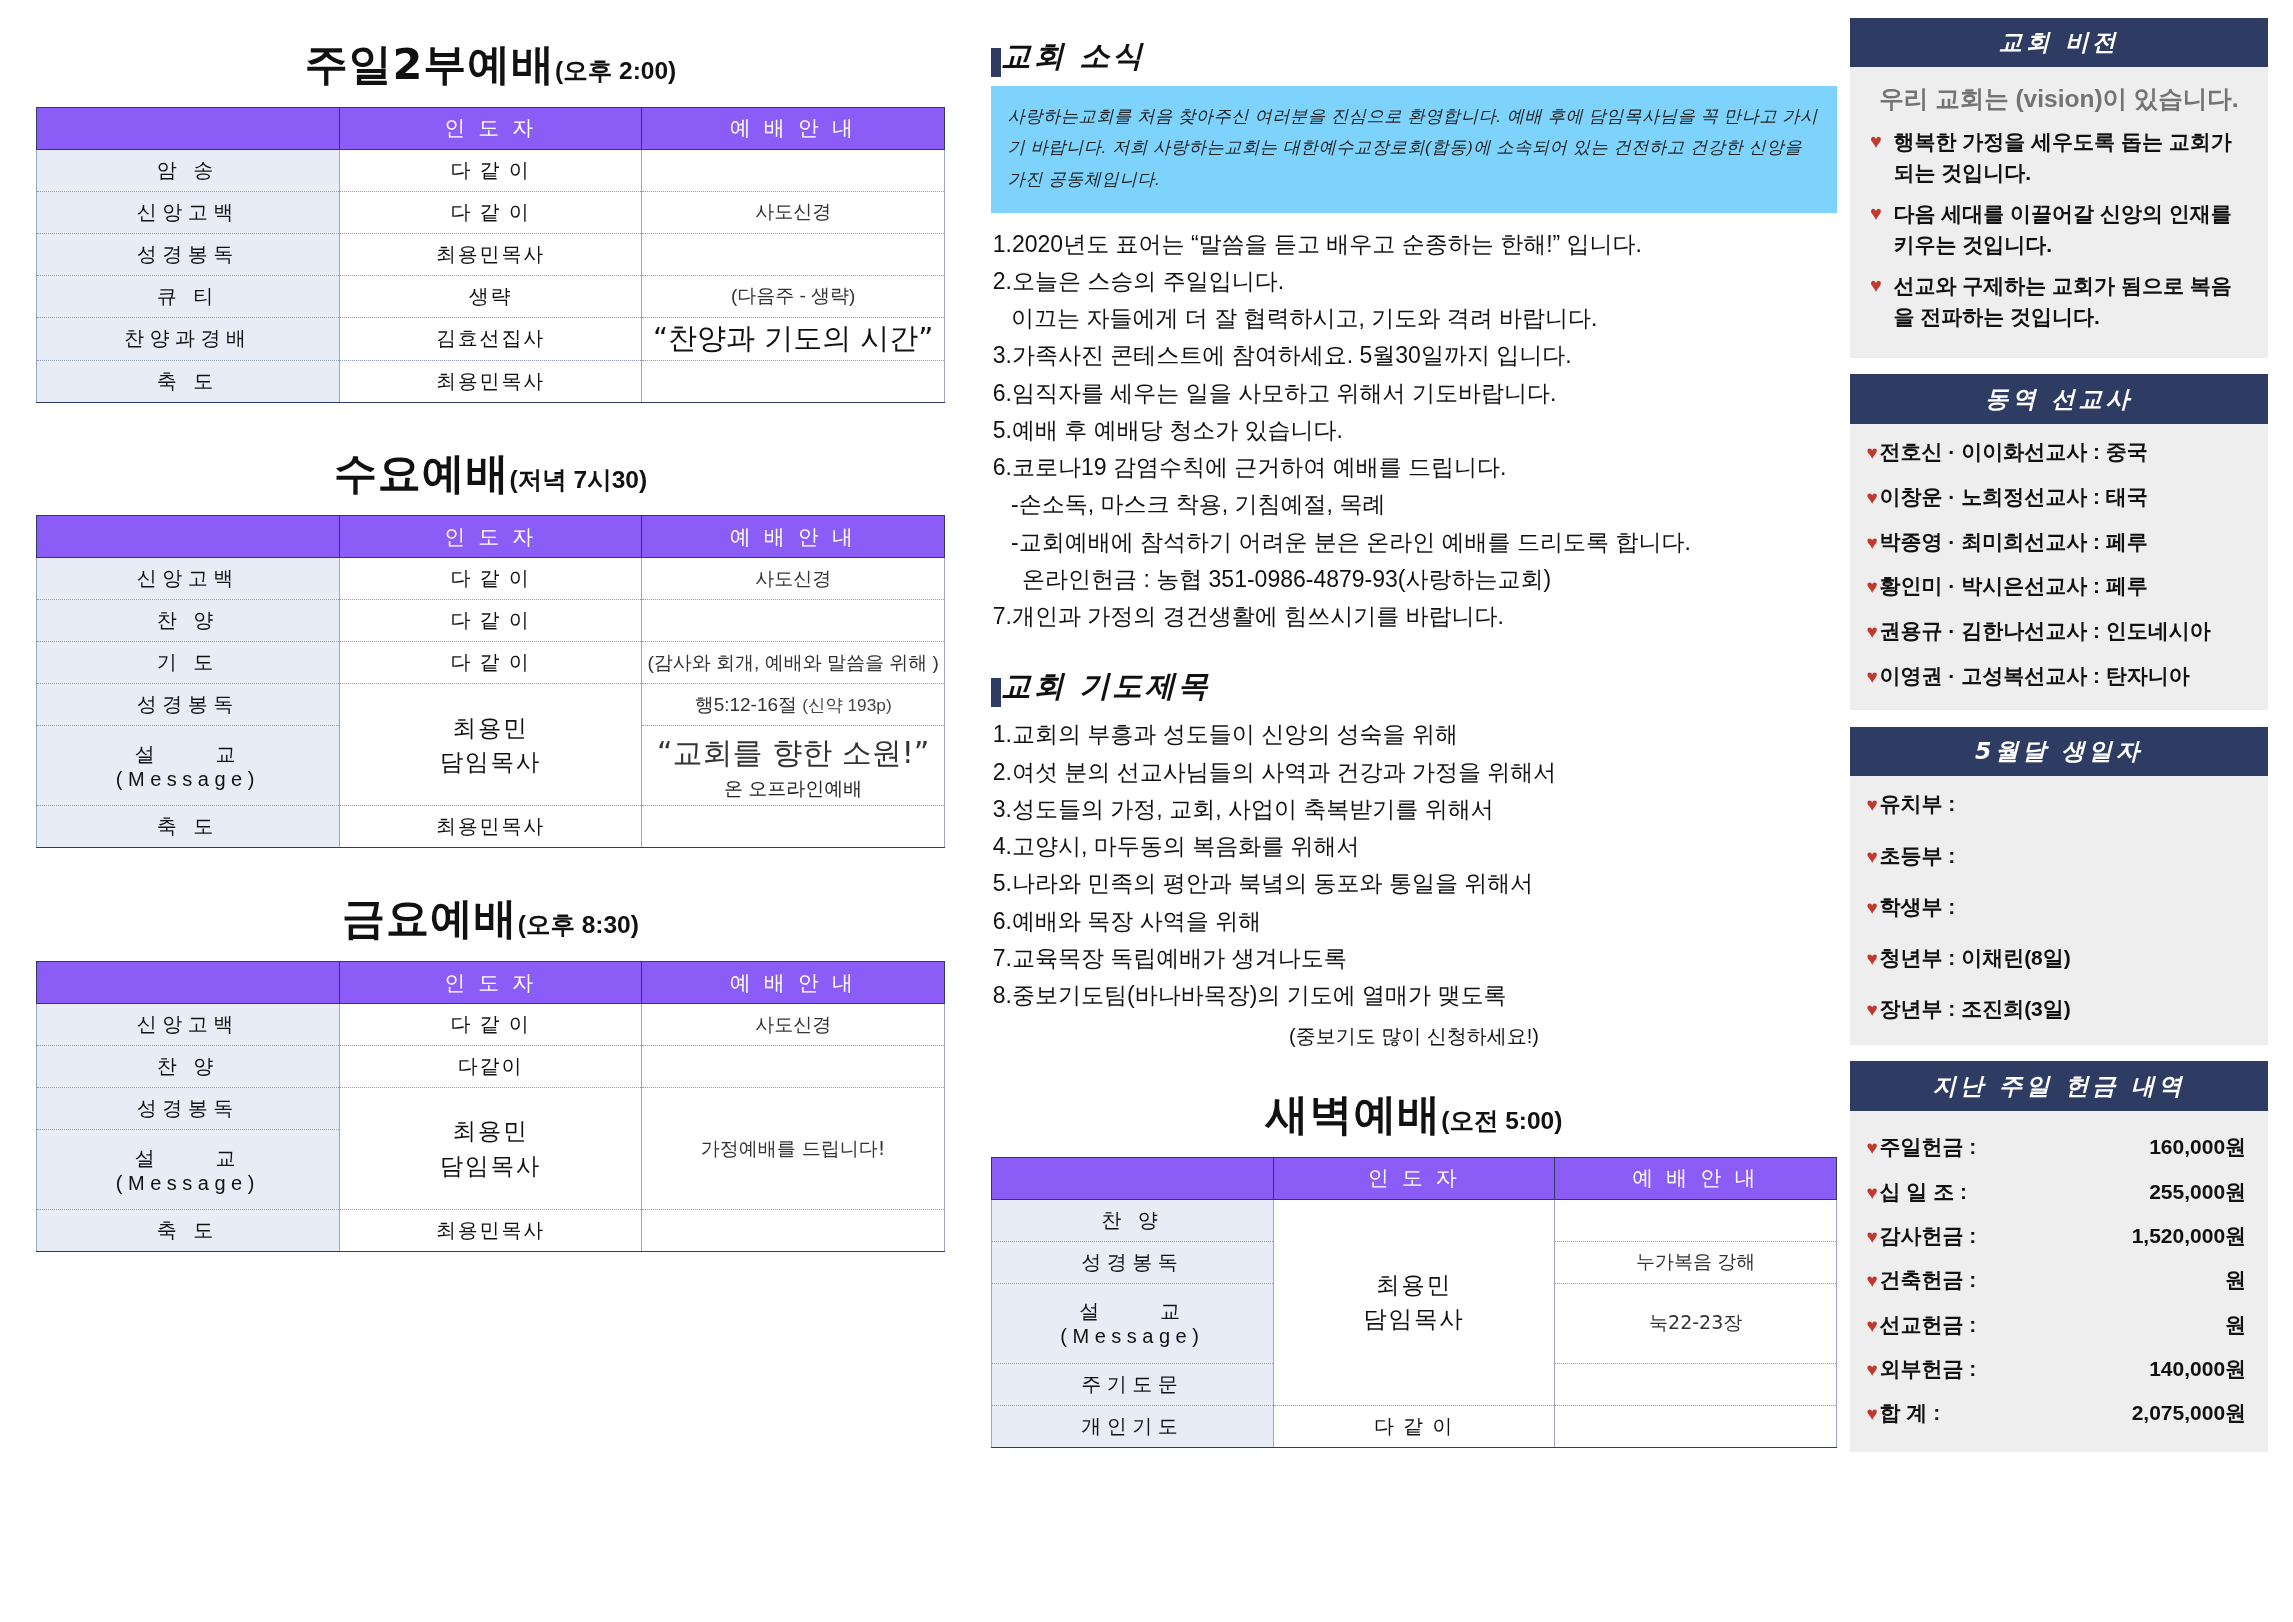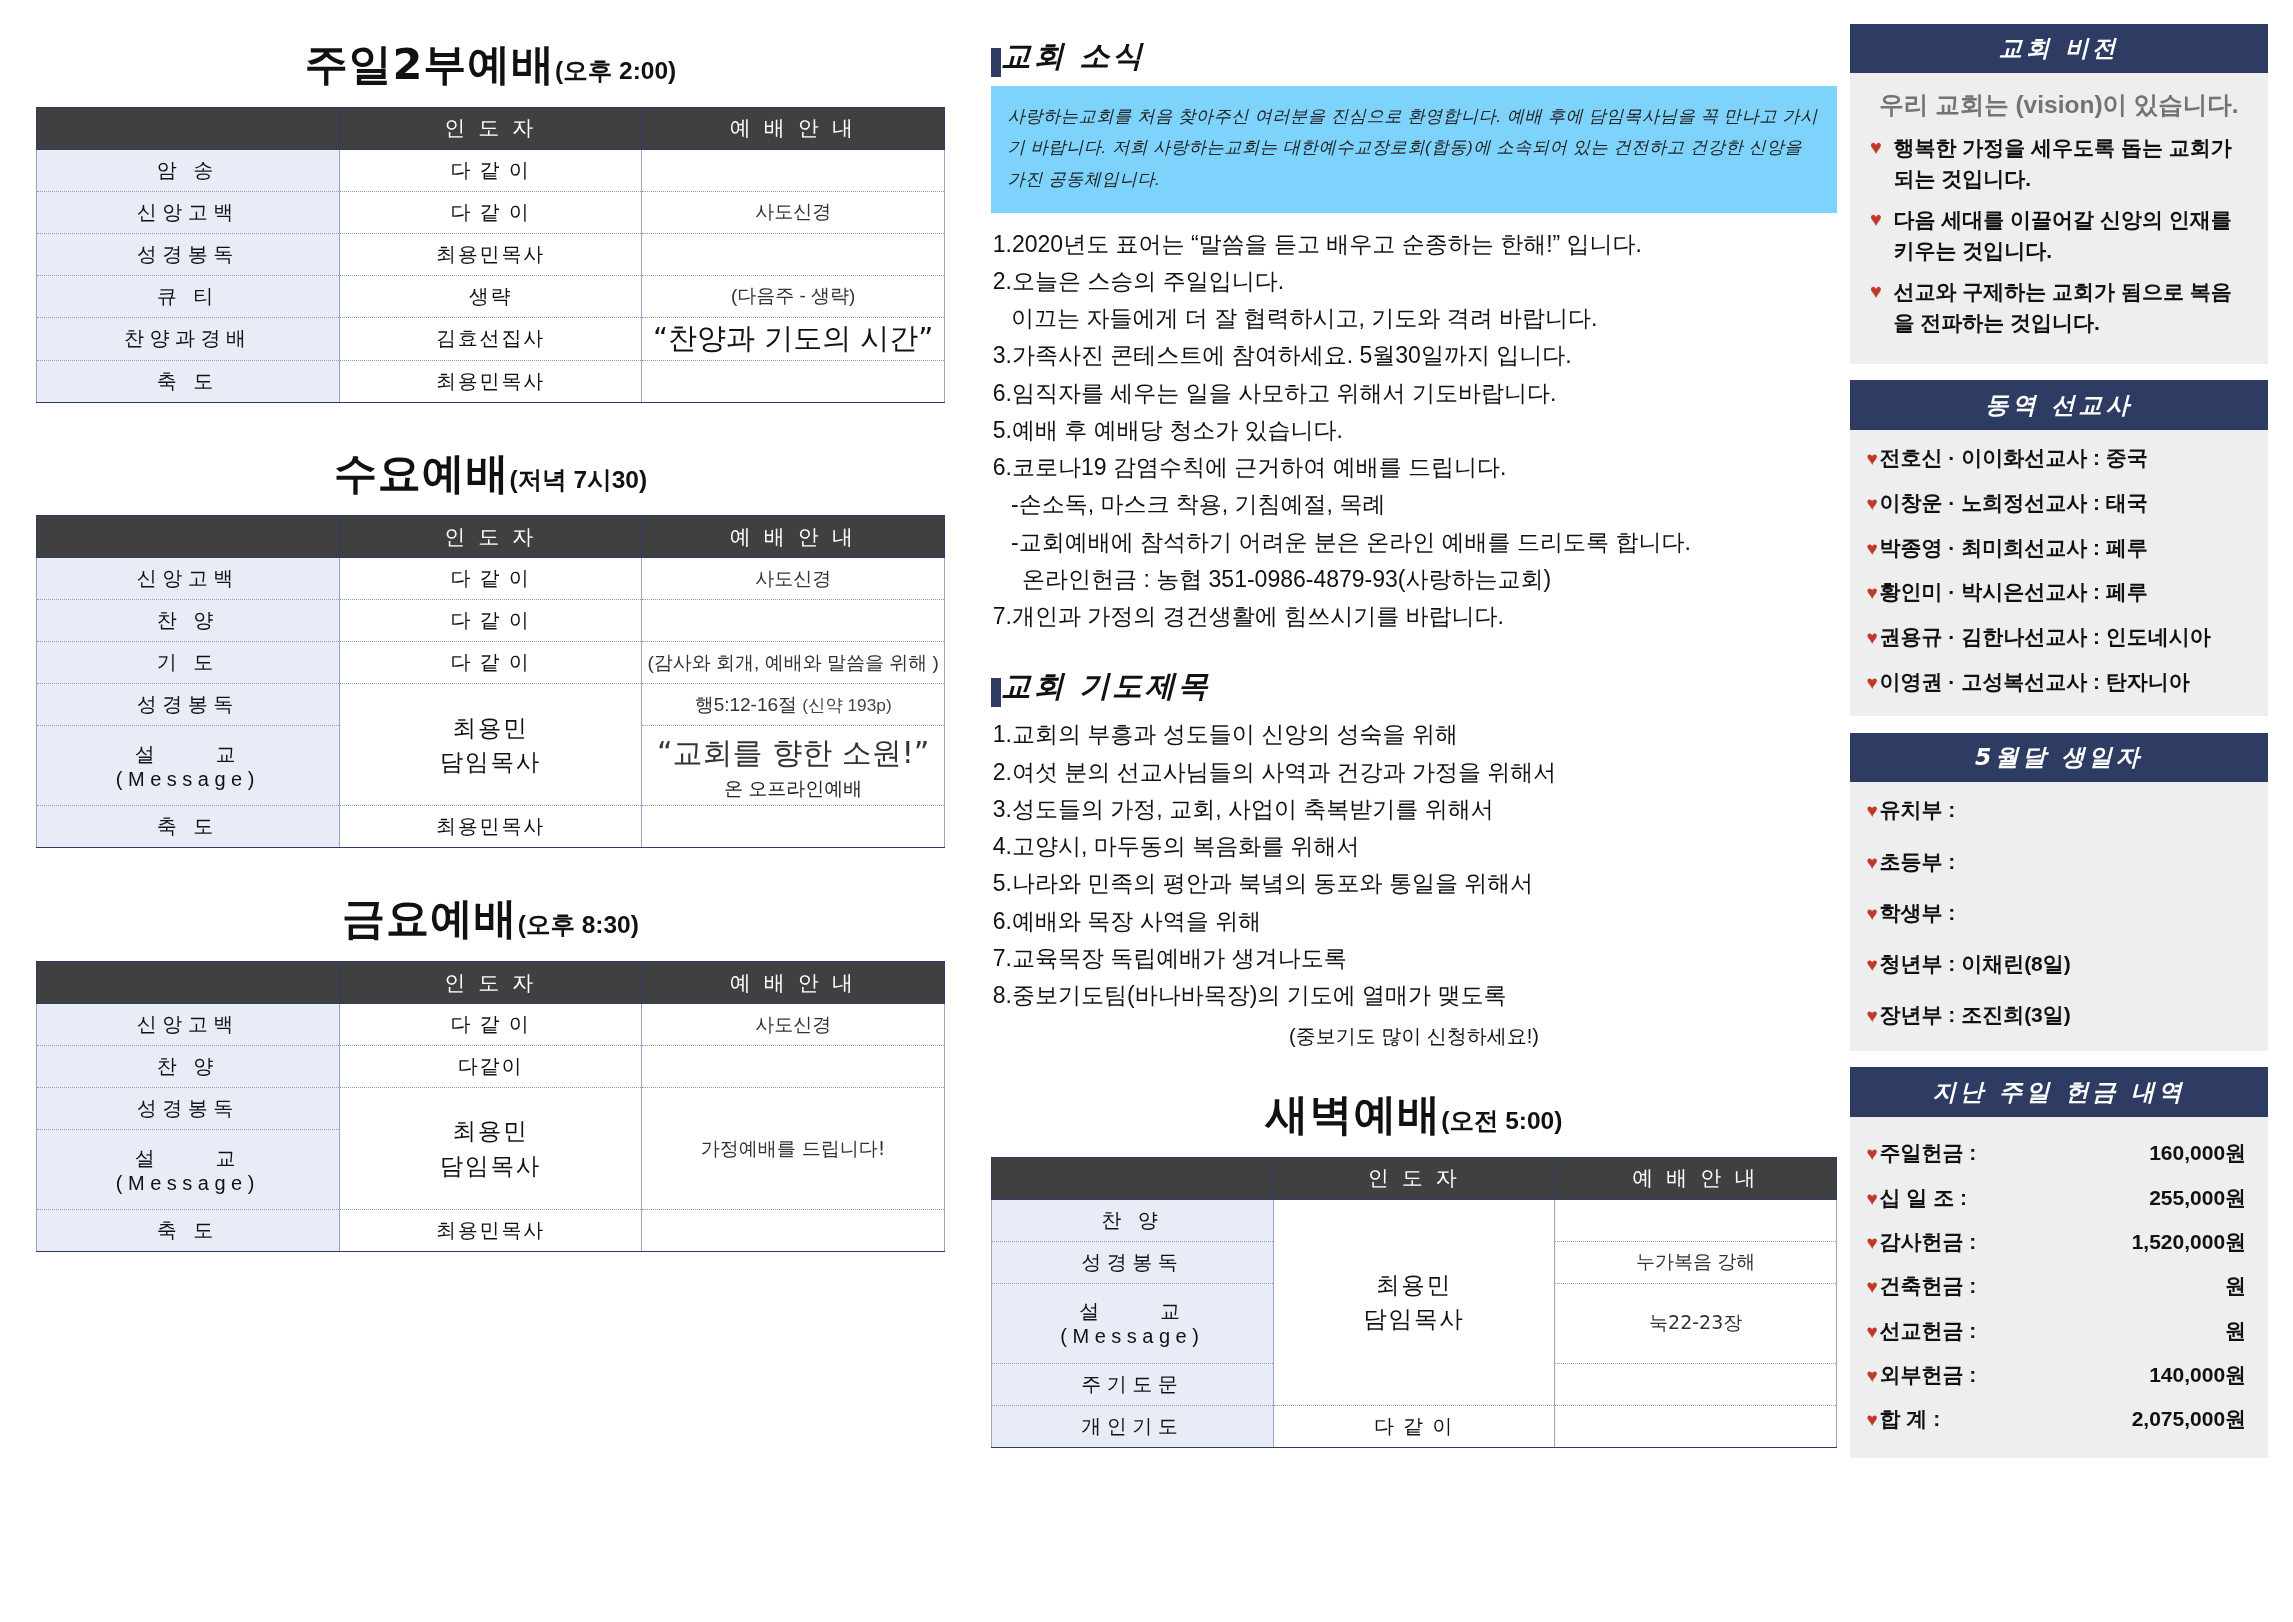--- a/index.html
+++ b/index.html
@@ -22,21 +22,21 @@
     left: 36px; top: 36px;
     width: 909px;
   }
   .col-mid {
     position: absolute;
     left: 991px; top: 36px;
     width: 846px;
   }
   .col-right {
     position: absolute;
-    left: 1850px; top: 24px;
+    left: 1850px; top: 18px;
     width: 418px;
   }
 
   
   .svc-title {
     text-align: center;
     margin: 0 0 12.7px 0;
     white-space: nowrap;
   }
   .svc-title .main {
@@ -52,21 +52,21 @@
     color: #111;
   }
 
   
   table.svc {
     border-collapse: collapse;
     width: 100%;
     table-layout: fixed;
   }
   table.svc th {
-    background: #404040;
+    background: #8b5cf6;
     color: #ffffff;
     font-size: 21px;
     font-weight: normal;
     letter-spacing: 3.6px;
     height: 42px;
     border: 0.9px solid #2e3c63;
   }
   table.svc td {
     border-left: 0.9px solid #9aa6c4;
     border-right: 0.9px solid #9aa6c4;

